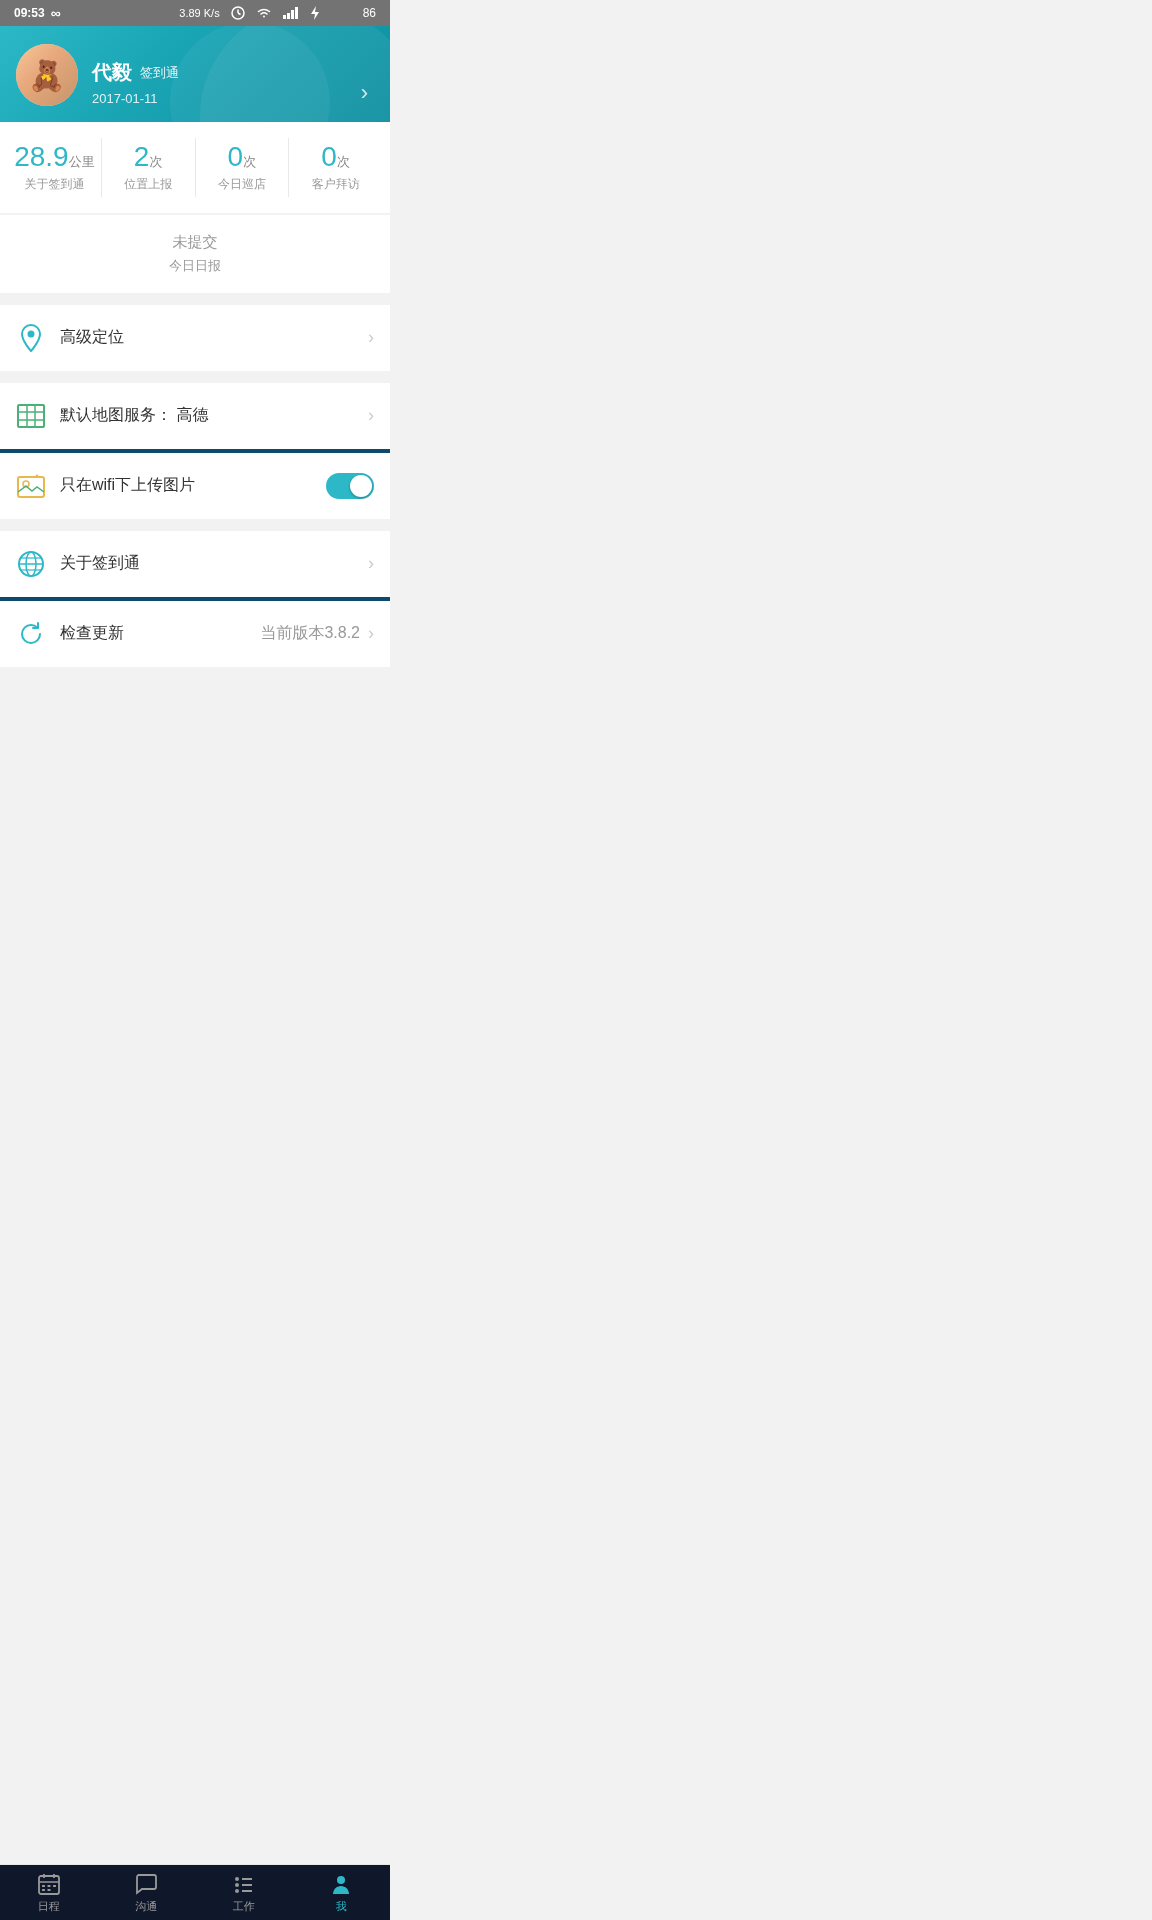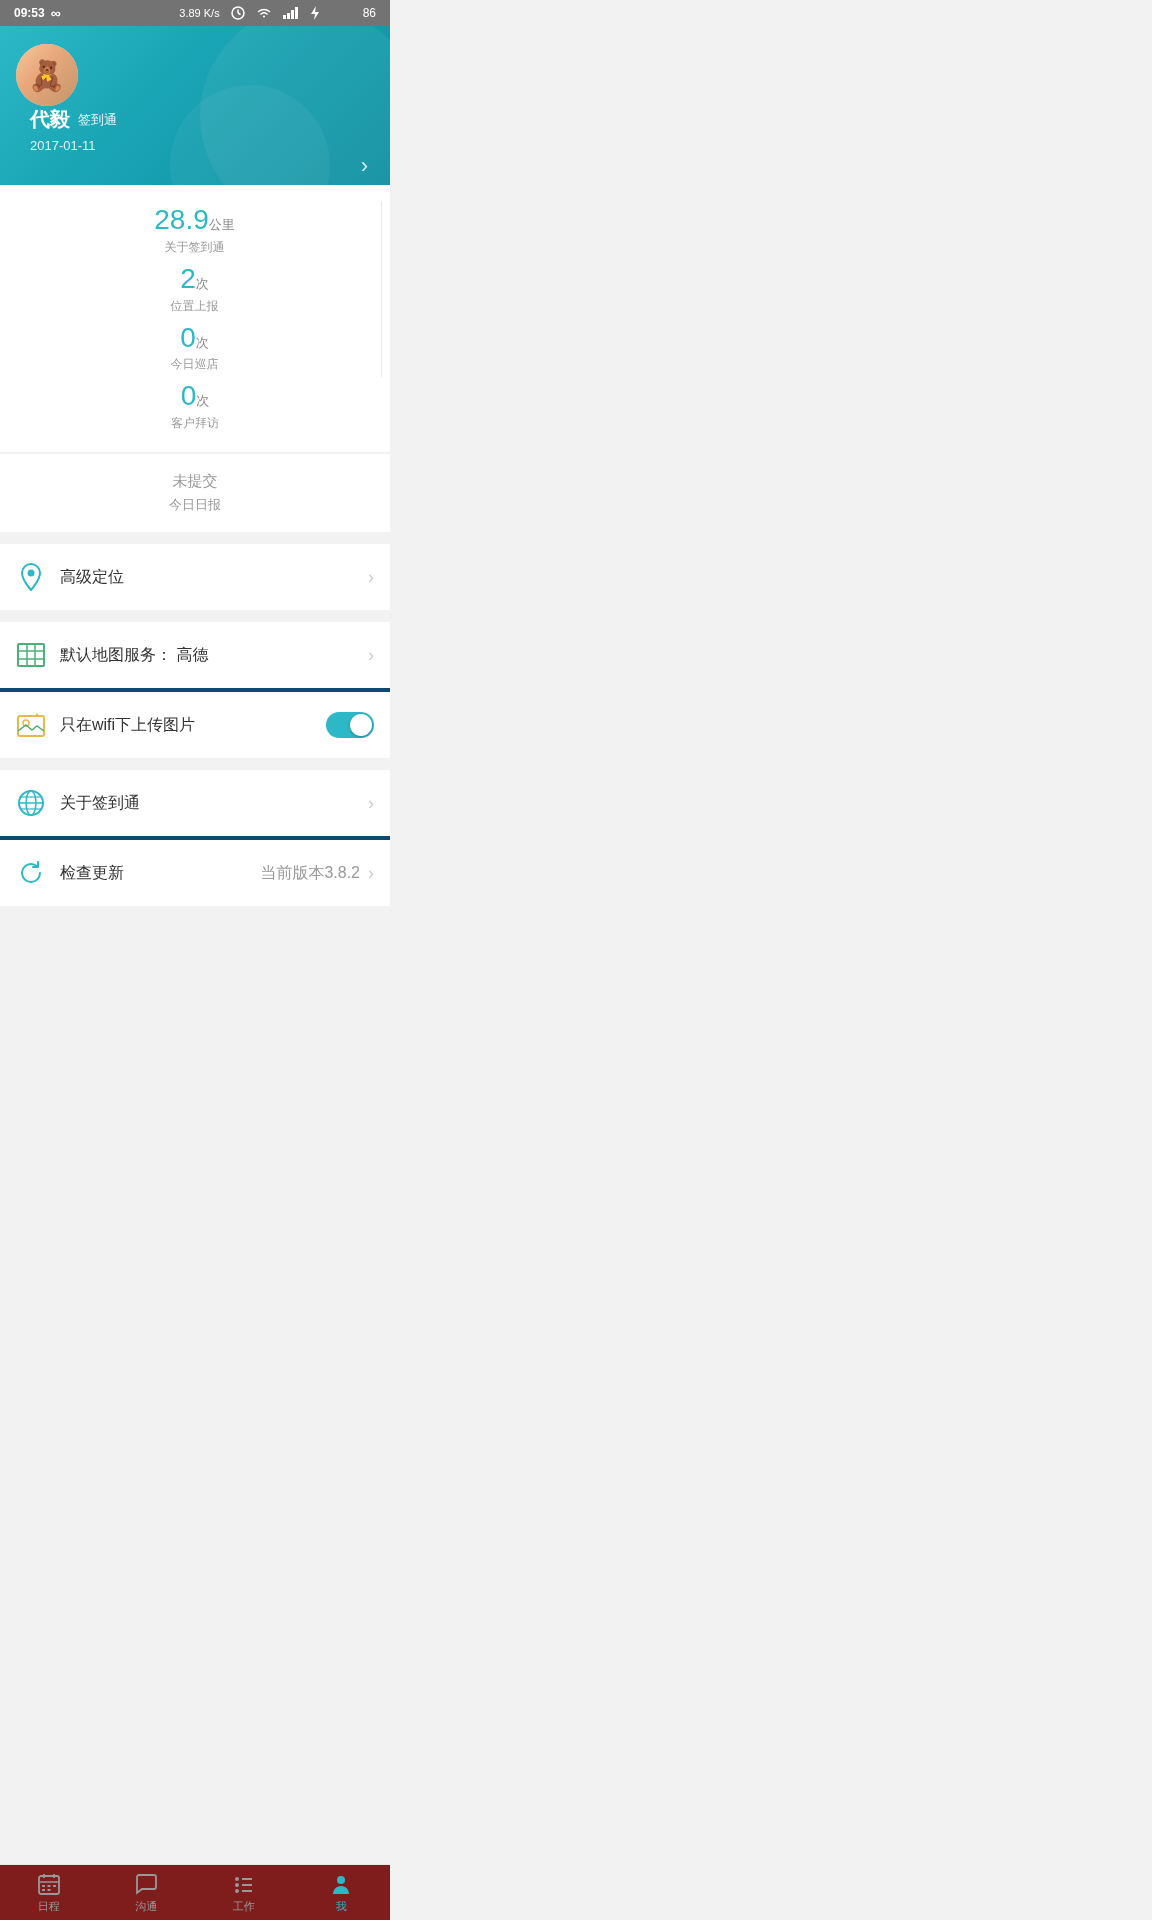--- a/index.html
+++ b/index.html
@@ -35,26 +35,25 @@
       align-items: center;
       gap: 11px;
       font-size: 11px;
       color: white;
     }
     .infinity-icon { font-size: 14px; }
 
     
     .header-banner {
       background: linear-gradient(135deg, #2db8c8 0%, #1aa5b5 40%, #0d8fa0 100%);
-      padding: 18px 16px 6px 16px;
-      display: flex;
-      align-items: flex-start;
+      padding: 18px 16px 16px 16px;
+      display: flex;
+      align-items: flex-end;
       position: relative;
       overflow: hidden;
-      flex-direction: column;
     }
     .header-banner::before {
       content: '';
       position: absolute;
       right: -30px;
       top: -20px;
       width: 220px;
       height: 220px;
       border-radius: 50%;
       background: rgba(255,255,255,0.06);
@@ -126,21 +125,20 @@
       padding-right: 6px;
     }
 
     
     .stats-section {
       background: white;
       display: flex;
       align-items: stretch;
       padding: 16px 8px;
       margin-bottom: 2px;
-      flex-direction: column;
     }
     .stat-item {
       flex: 1;
       text-align: center;
       padding: 4px 6px;
       border-right: 1px solid #e8e8e8;
     }
     .stat-item:last-child { border-right: none; }
     .stat-number {
       font-size: 28px;
@@ -260,21 +258,21 @@
       right: 2px;
       box-shadow: 0 1px 3px rgba(0,0,0,0.3);
     }
 
     
     .bottom-nav {
       position: fixed;
       bottom: 0;
       left: 0;
       width: 390px;
-      background: #7f1d1d;
+      background: #0f172a;
       border-top: 1px solid #e8e8e8;
       display: flex;
       align-items: center;
       height: 56px;
       z-index: 100;
     }
     .nav-item {
       flex: 1;
       display: flex;
       flex-direction: column;

